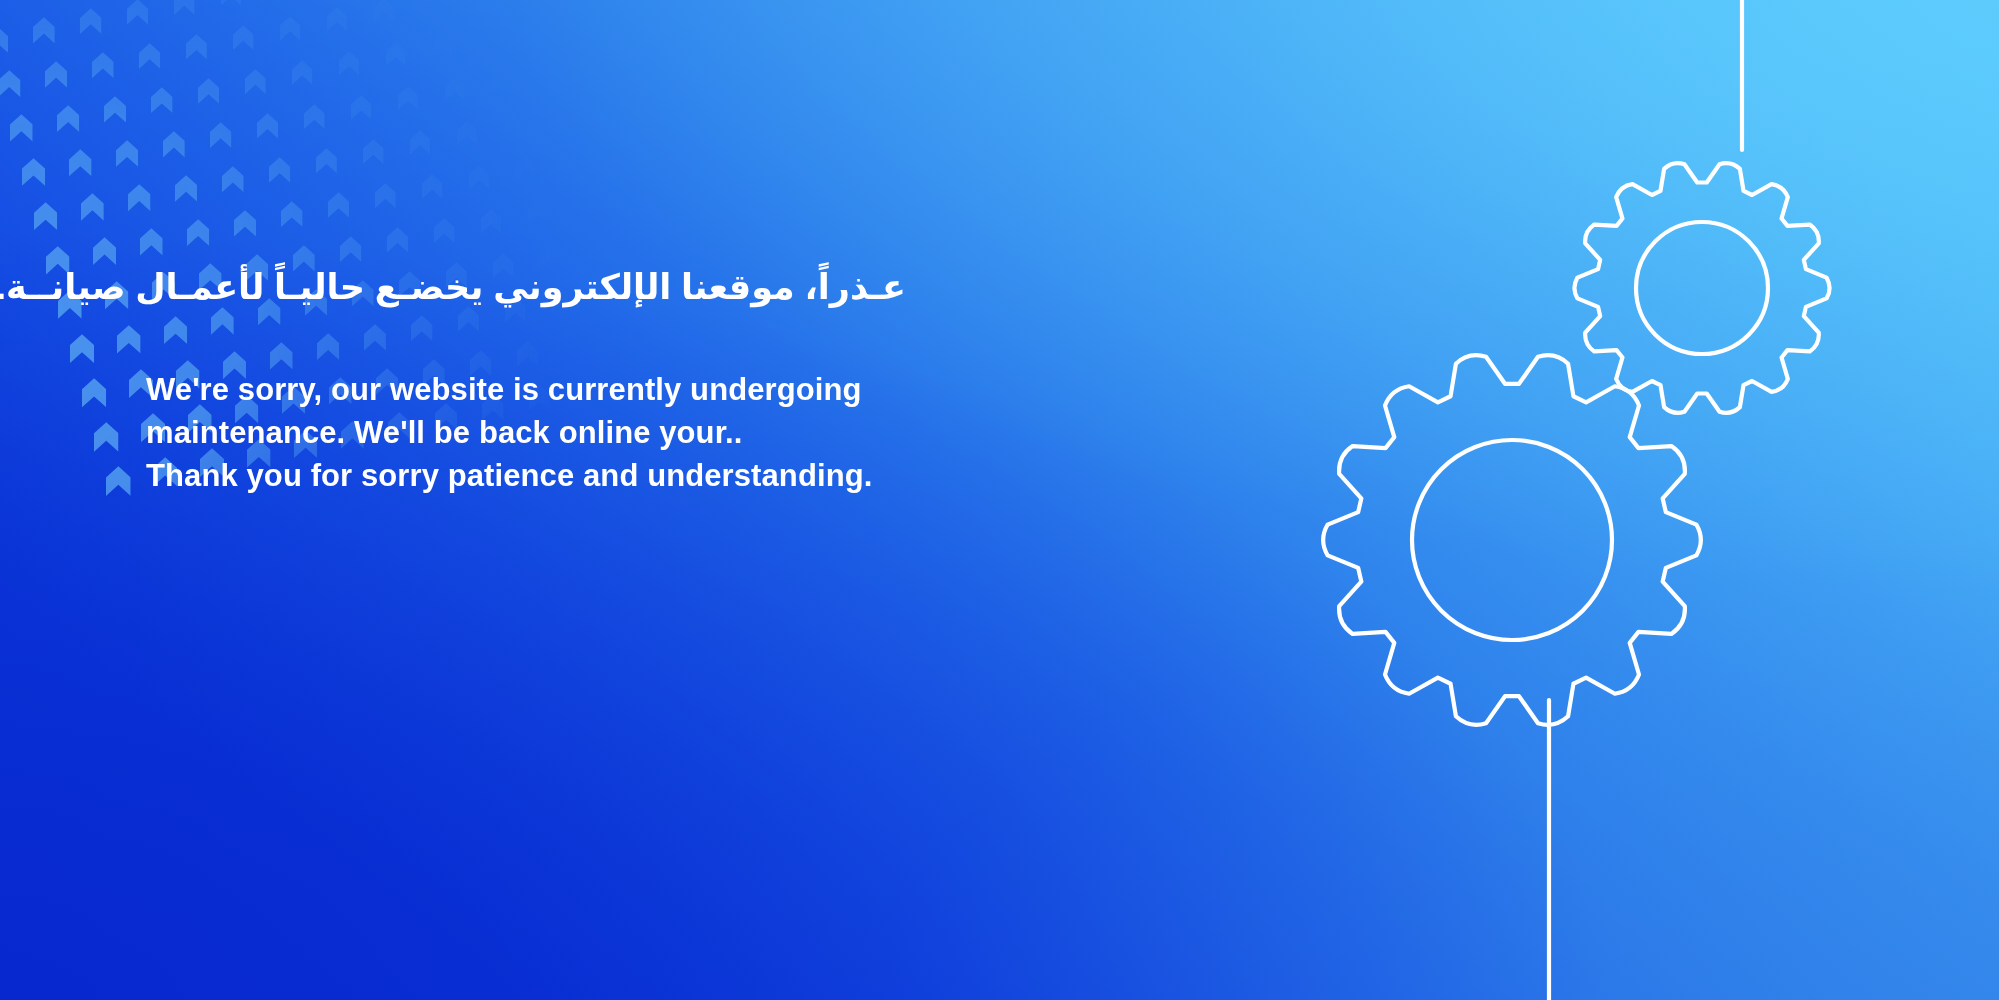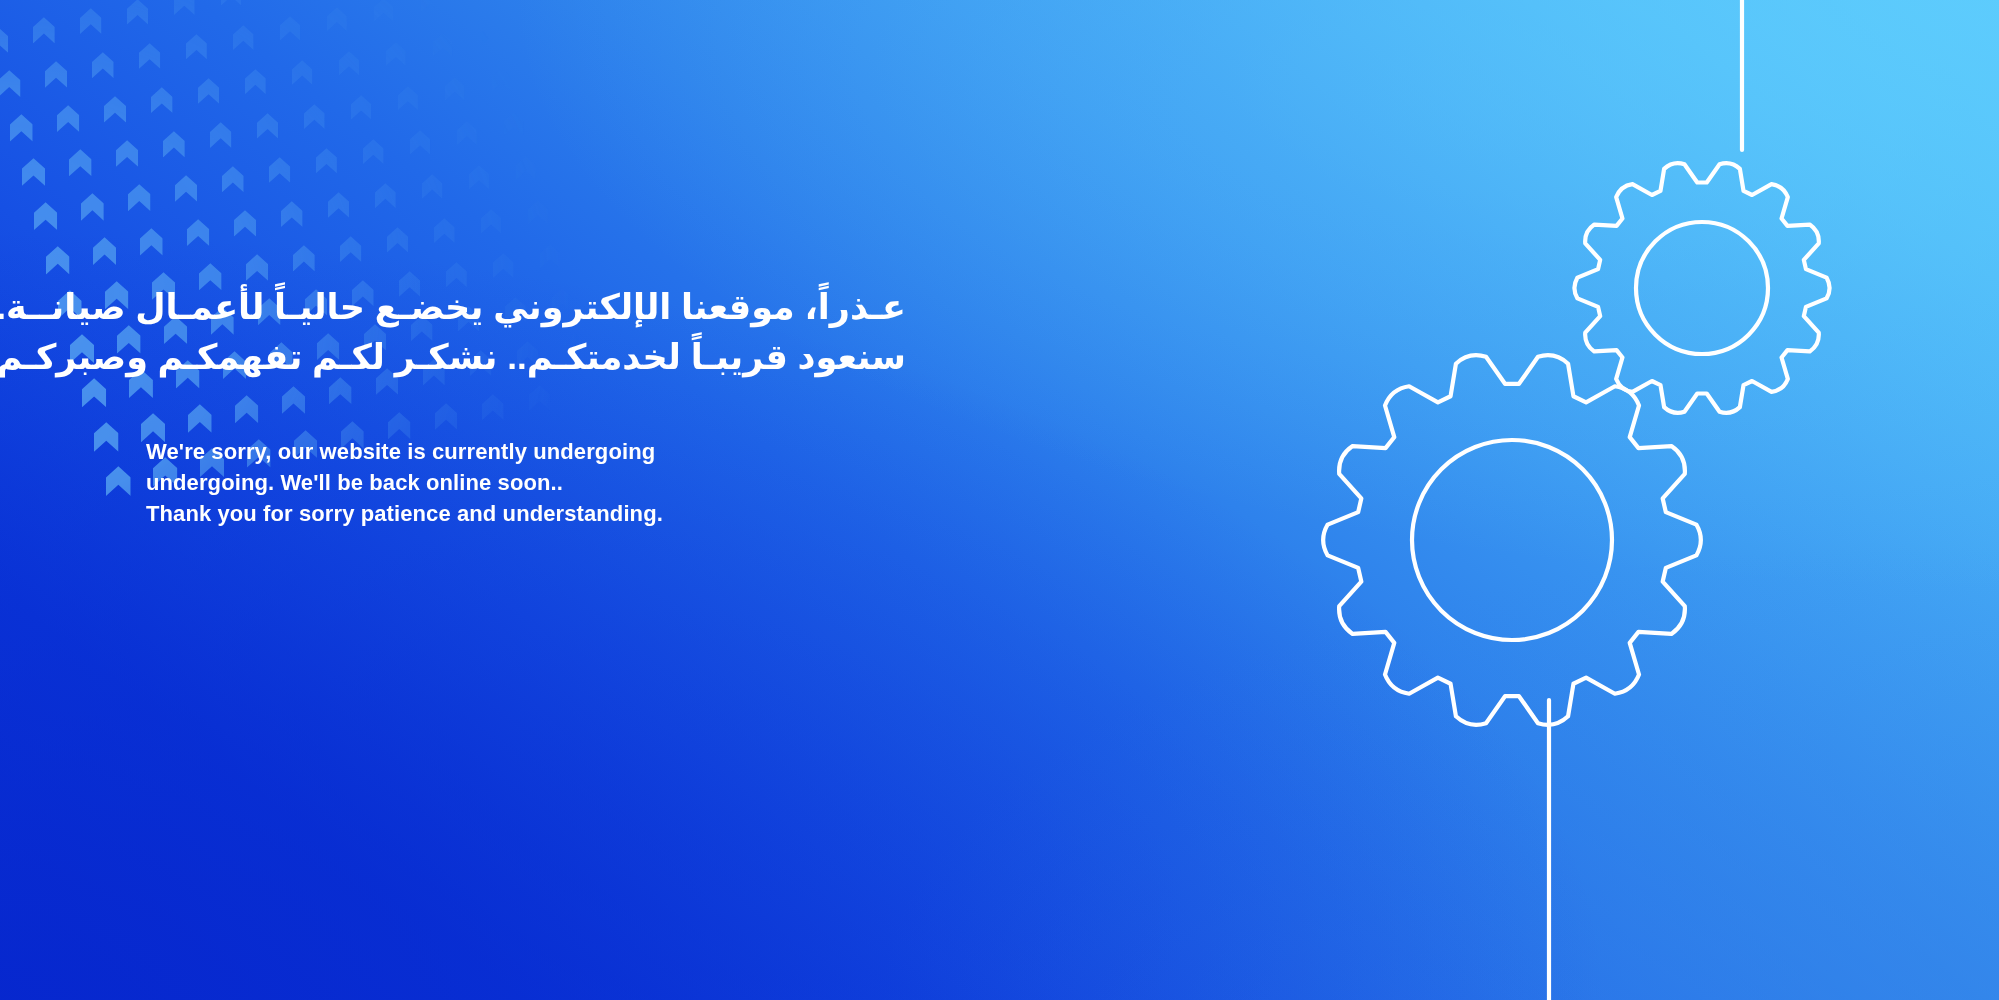--- a/index.html
+++ b/index.html
@@ -70,29 +70,28 @@
 
   .arabic-group {
     direction: rtl;
     text-align: right;
     color: #FFFFFF;
     font-size: 35px;
     line-height: 1.42;
     font-weight: 600;
     letter-spacing: 0.2px;
     white-space: nowrap;
-    margin-top: 20px;
   }
   .arabic-line { display: block; }
 
   .english-group {
     direction: ltr;
     text-align: left;
     color: #FFFFFF;
-    font-size: 22px;
+    font-size: 31px;
     line-height: 1.40;
     font-weight: 700;
     letter-spacing: 0.1px;
     margin-top: 56px;
     white-space: nowrap;
   }
   .english-line { display: block; }
 </style>
 </head>
 <body>
@@ -277,24 +276,23 @@
       </g>
 
       <path d="M 310 700 L 310 1005"></path>
     </g>
   </svg>
 
   <div class="message-block">
 
     <div class="arabic-group" lang="ar" dir="rtl">
       <span class="arabic-line">عـذراً، موقعنا الإلكتروني يخضـع حاليـاً لأعمـال صيانــة.</span>
-      <span class="arabic-line">سنعود قريبـاً لخدمتكـم.. نشكـر لكـم تفهمكـم وصبركـم</span>
     </div>
 
     <div class="english-group" lang="en" dir="ltr">
       <span class="english-line">We're sorry, our website is currently undergoing</span>
-      <span class="english-line">undergoing. We'll be back online soon..</span>
+      <span class="english-line">maintenance. We'll be back online your..</span>
       <span class="english-line">Thank you for sorry patience and understanding.</span>
     </div>
 
   </div>
 
 </div>
 
 </body></html>

